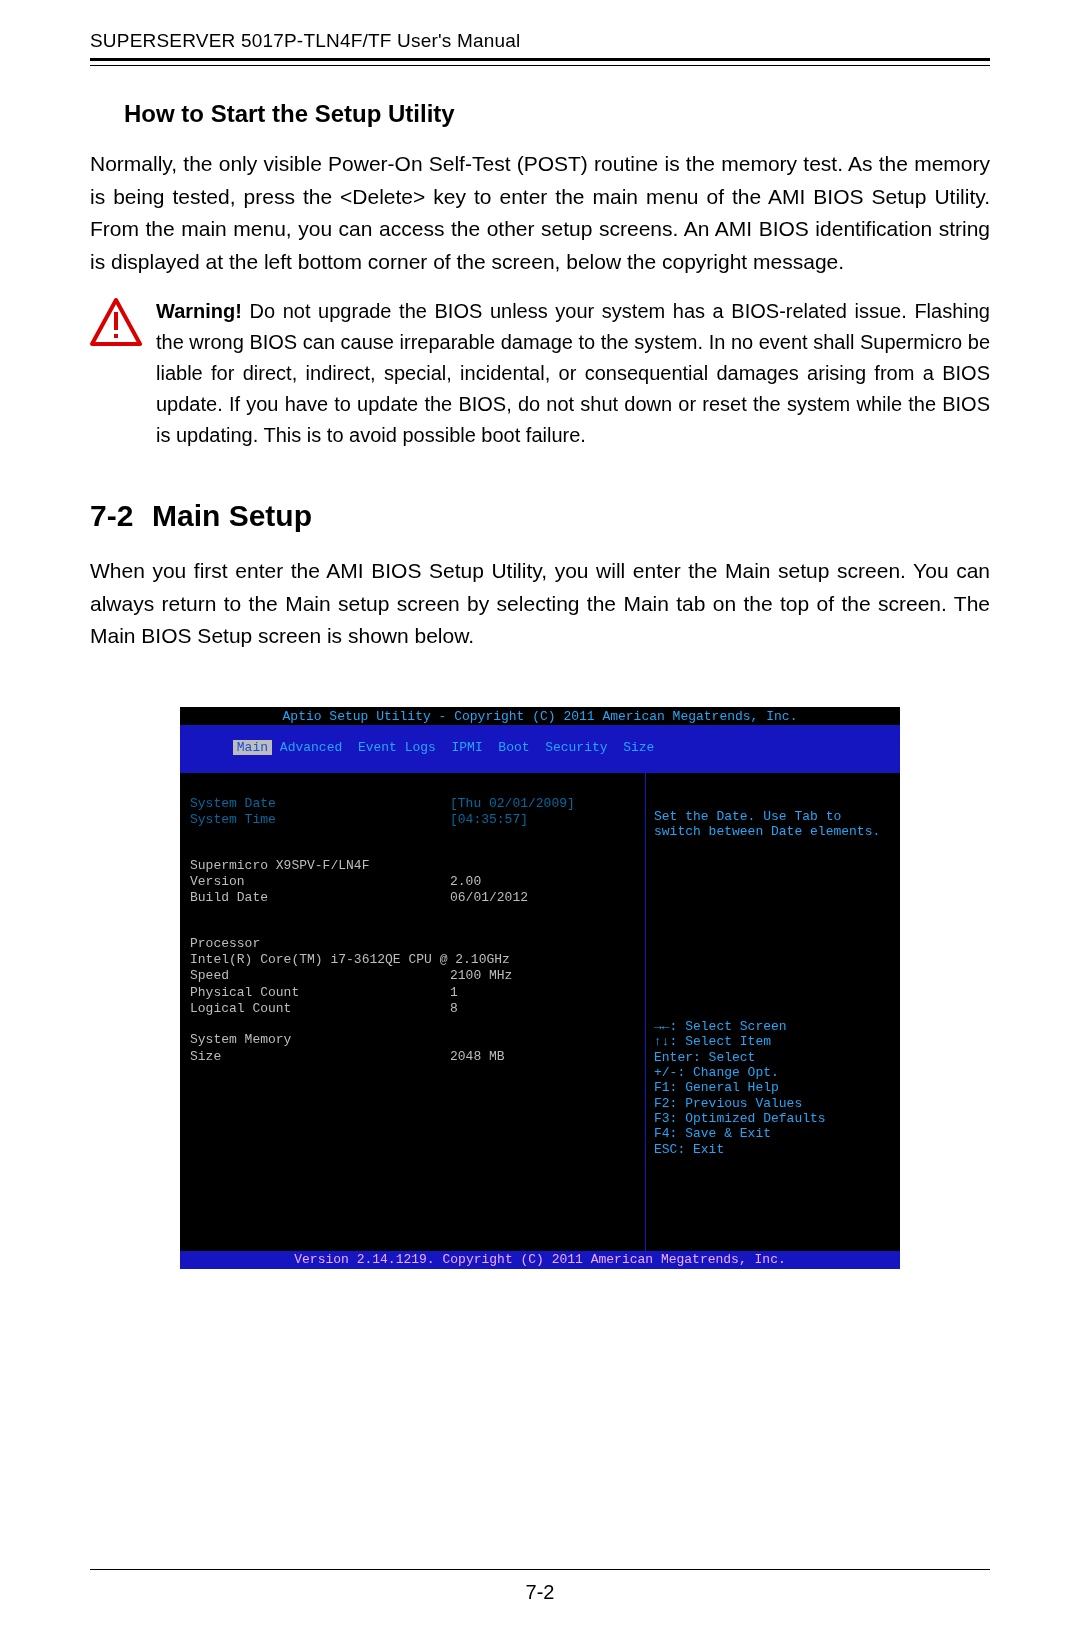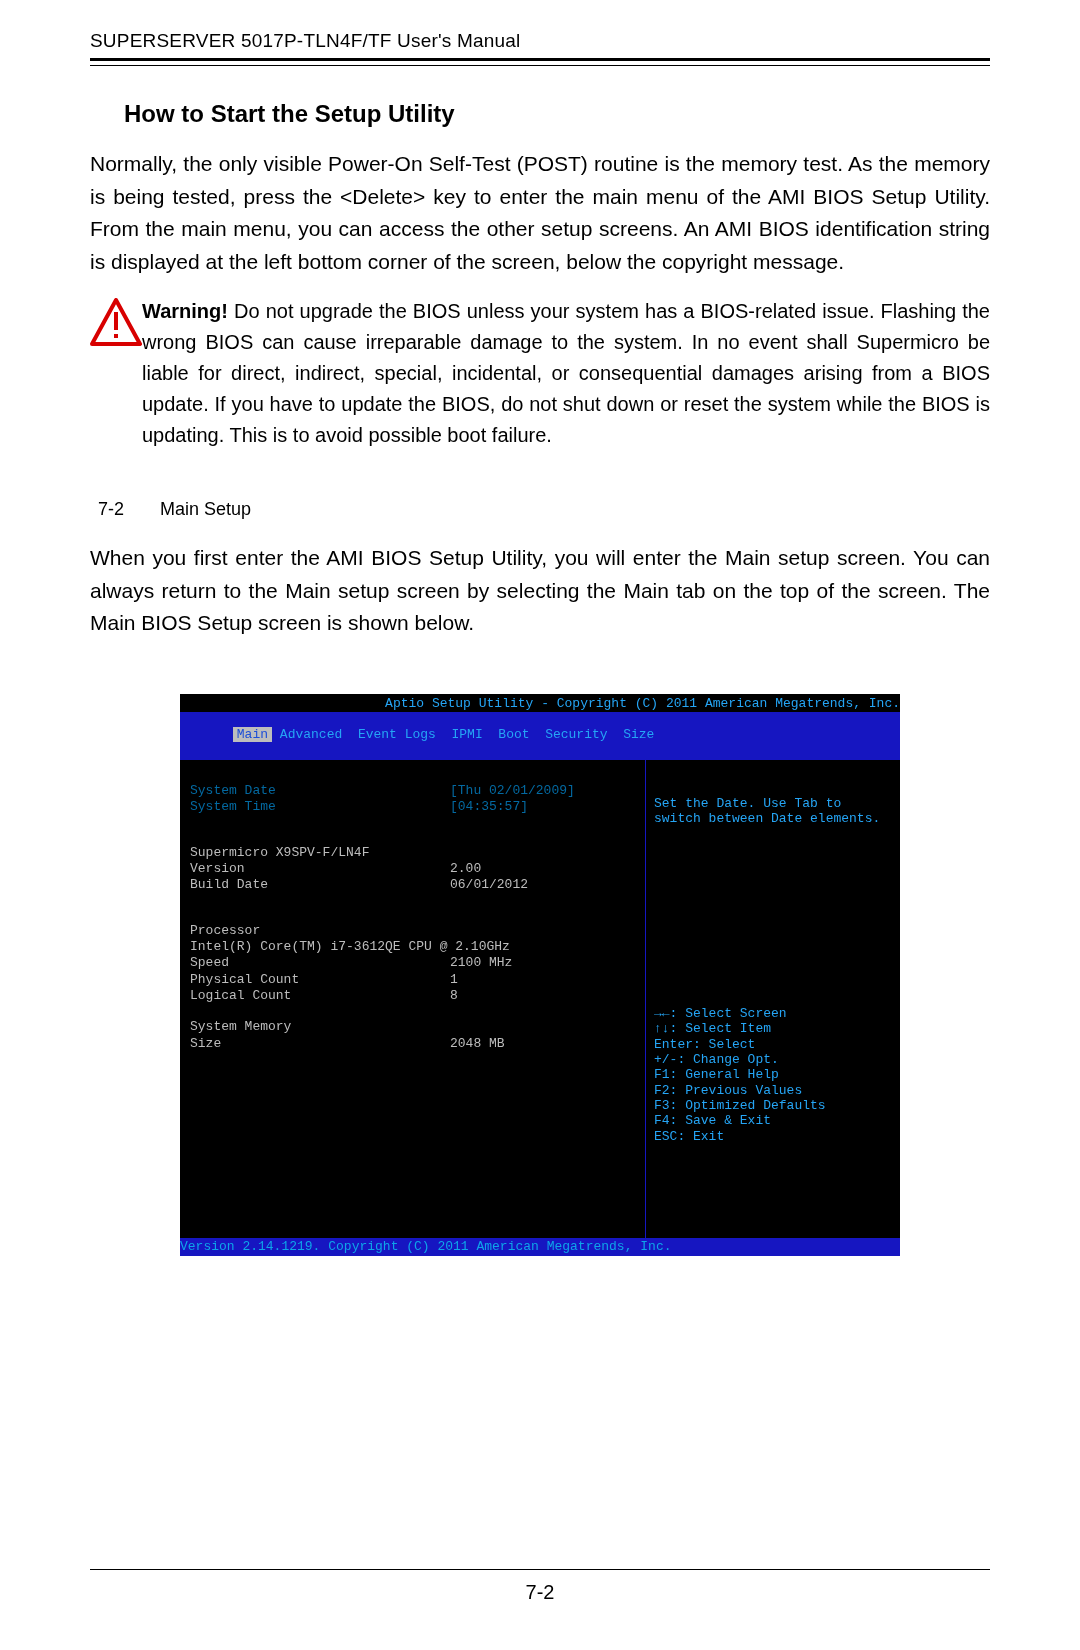--- a/index.html
+++ b/index.html
@@ -36,52 +36,53 @@
   }
   .body-text {
     font-size: 21px;
     line-height: 1.55;
     text-align: justify;
     margin: 0 0 18px 0;
   }
   .warning-block {
     display: flex;
     align-items: flex-start;
+    gap: 14px;
     margin-top: 6px;
   }
   .warning-icon {
     flex: 0 0 auto;
     margin-top: 2px;
   }
   .warning-text {
     font-size: 20px;
     line-height: 1.55;
     text-align: justify;
   }
   .warning-text b { font-weight: bold; }
   .chapter-heading {
-    font-size: 18px;
-    font-weight: normal;
-    margin: 48px 0 22px 8px;
+    font-size: 30px;
+    font-weight: bold;
+    margin: 48px 0 22px 0;
   }
   .chapter-num { display: inline-block; width: 62px; }
   
   .bios {
     width: 720px;
     margin: 54px auto 0 auto;
     font-family: "Courier New", Courier, monospace;
     font-size: 13px;
     line-height: 1.18;
     background: #000;
     color: #bdbdbd;
   }
   .bios-title {
     background: #000;
     color: #25a5f5;
-    text-align: right;
+    text-align: center;
     padding: 2px 0 1px 0;
     white-space: pre;
   }
   .bios-menubar {
     background: #1616c1;
     color: #25a5f5;
     padding: 0 6px 2px 6px;
     white-space: pre;
   }
   .bios-menubar .selected {
@@ -115,22 +116,22 @@
   }
   .bios-right .keys div { white-space: pre; }
   .bios-row {
     display: flex;
     margin: 1px 0;
   }
   .bios-row .lbl { width: 260px; }
   .bios-row .val { flex: 0 0 auto; }
   .bios-footer {
     background: #1616c1;
-    color: #0ea5e9;
-    text-align: left;
+    color: #f0abfc;
+    text-align: center;
     padding: 1px 0 2px 0;
     white-space: pre;
   }
   .page-rule-bottom {
     position: absolute;
     left: 90px; right: 90px;
     bottom: 80px;
     border-top: 1px solid #000;
   }
   .page-number {

